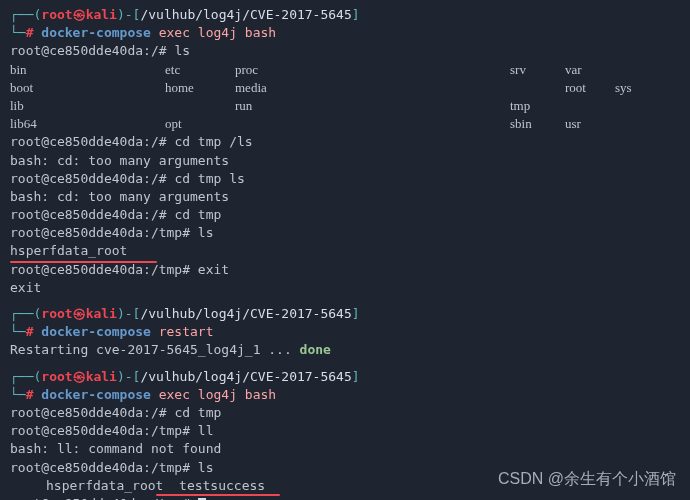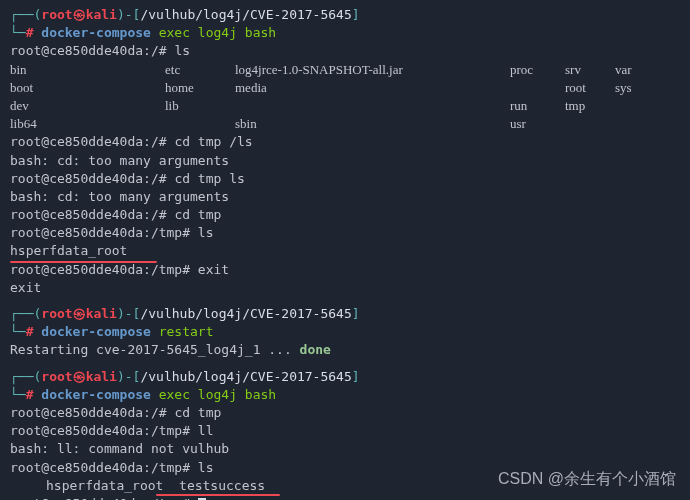--- a/index.html
+++ b/index.html
@@ -14,21 +14,21 @@
       padding: 6px 10px;
       position: relative;
       overflow: hidden;
     }
     .line { white-space: pre; }
     .red { color: #ed4752; font-weight: bold; }
     .cyan { color: #5fb3b3; }
     .blue { color: #6699cc; font-weight: bold; }
     .white { color: #d8dee9; }
     .green { color: #99c794; font-weight: bold; }
-    .gray { color: #84cc16; }
+    .gray { color: #fca5a5; }
     .cols { display: grid; grid-template-columns: 155px 70px 275px 55px 50px 40px; font-family: Liberation Serif, serif; }
     .cols span { white-space: pre; }
     .underline-red {
       position: relative;
       display: inline-block;
     }
     .underline-red::after {
       content: '';
       position: absolute;
       left: 0;
@@ -72,42 +72,41 @@
   </style>
 </head>
 <body>
 
 <div class="line"><span class="cyan">┌──(</span><span class="red">root</span><span class="red">㉿</span><span class="red">kali</span><span class="cyan">)-[</span><span class="white">/vulhub/log4j/CVE-2017-5645</span><span class="cyan">]</span></div>
 <div class="line"><span class="cyan">└─</span><span class="red"># </span><span class="blue">docker-compose</span><span class="gray"> exec log4j bash</span></div>
 <div class="line"><span>root@ce850dde40da:/# </span><span>ls</span></div>
 <div class="cols">
     <span>bin</span>
     <span>etc</span>
-    <span>log4jrce-1.0-SNAPSHOT-all.jar</span>
     <span>proc</span>
     <span>srv</span>
     <span>var</span>
   </div>
 <div class="cols">
     <span>boot</span>
     <span>home</span>
     <span>media</span>
     <span></span>
     <span>root</span>
     <span>sys</span>
   </div>
 <div class="cols">
-    <span>dev</span>
     <span>lib</span>
     <span></span>
     <span>run</span>
     <span>tmp</span>
   </div>
 <div class="cols">
     <span>lib64</span>
+    <span>opt</span>
     <span></span>
     <span>sbin</span>
     <span>usr</span>
   </div>
 <div class="line"><span>root@ce850dde40da:/# </span><span>cd tmp /ls</span></div>
 <div class="line">bash: cd: too many arguments</div>
 <div class="line"><span>root@ce850dde40da:/# </span><span>cd tmp ls</span></div>
 <div class="line">bash: cd: too many arguments</div>
 <div class="line"><span>root@ce850dde40da:/# </span><span>cd tmp</span></div>
 <div class="line"><span>root@ce850dde40da:/tmp# </span><span>ls</span></div>
@@ -120,18 +119,18 @@
 <div class="line"><span class="cyan">┌──(</span><span class="red">root</span><span class="red">㉿</span><span class="red">kali</span><span class="cyan">)-[</span><span class="white">/vulhub/log4j/CVE-2017-5645</span><span class="cyan">]</span></div>
 <div class="line"><span class="cyan">└─</span><span class="red"># </span><span class="blue">docker-compose</span><span class="gray"> restart</span></div>
 <div class="line"><span>Restarting cve-2017-5645_log4j_1 ... </span><span class="green">done</span></div>
 
 <div class="spacer"></div>
 
 <div class="line"><span class="cyan">┌──(</span><span class="red">root</span><span class="red">㉿</span><span class="red">kali</span><span class="cyan">)-[</span><span class="white">/vulhub/log4j/CVE-2017-5645</span><span class="cyan">]</span></div>
 <div class="line"><span class="cyan">└─</span><span class="red"># </span><span class="blue">docker-compose</span><span class="gray"> exec log4j bash</span></div>
 <div class="line"><span>root@ce850dde40da:/# </span><span>cd tmp</span></div>
 <div class="line"><span>root@ce850dde40da:/tmp# </span><span>ll</span></div>
-<div class="line">bash: ll: command not vulhub</div>
+<div class="line">bash: ll: command not found</div>
 <div class="line"><span>root@ce850dde40da:/tmp# </span><span>ls</span></div>
 <div class="line"><span class="underline-red2">hsperfdata_root  testsuccess</span></div>
 <div class="line"><span>root@ce850dde40da:/tmp# </span><span class="cursor"></span></div>
 
 <div class="watermark">CSDN @余生有个小酒馆</div>
 
 </body></html>

